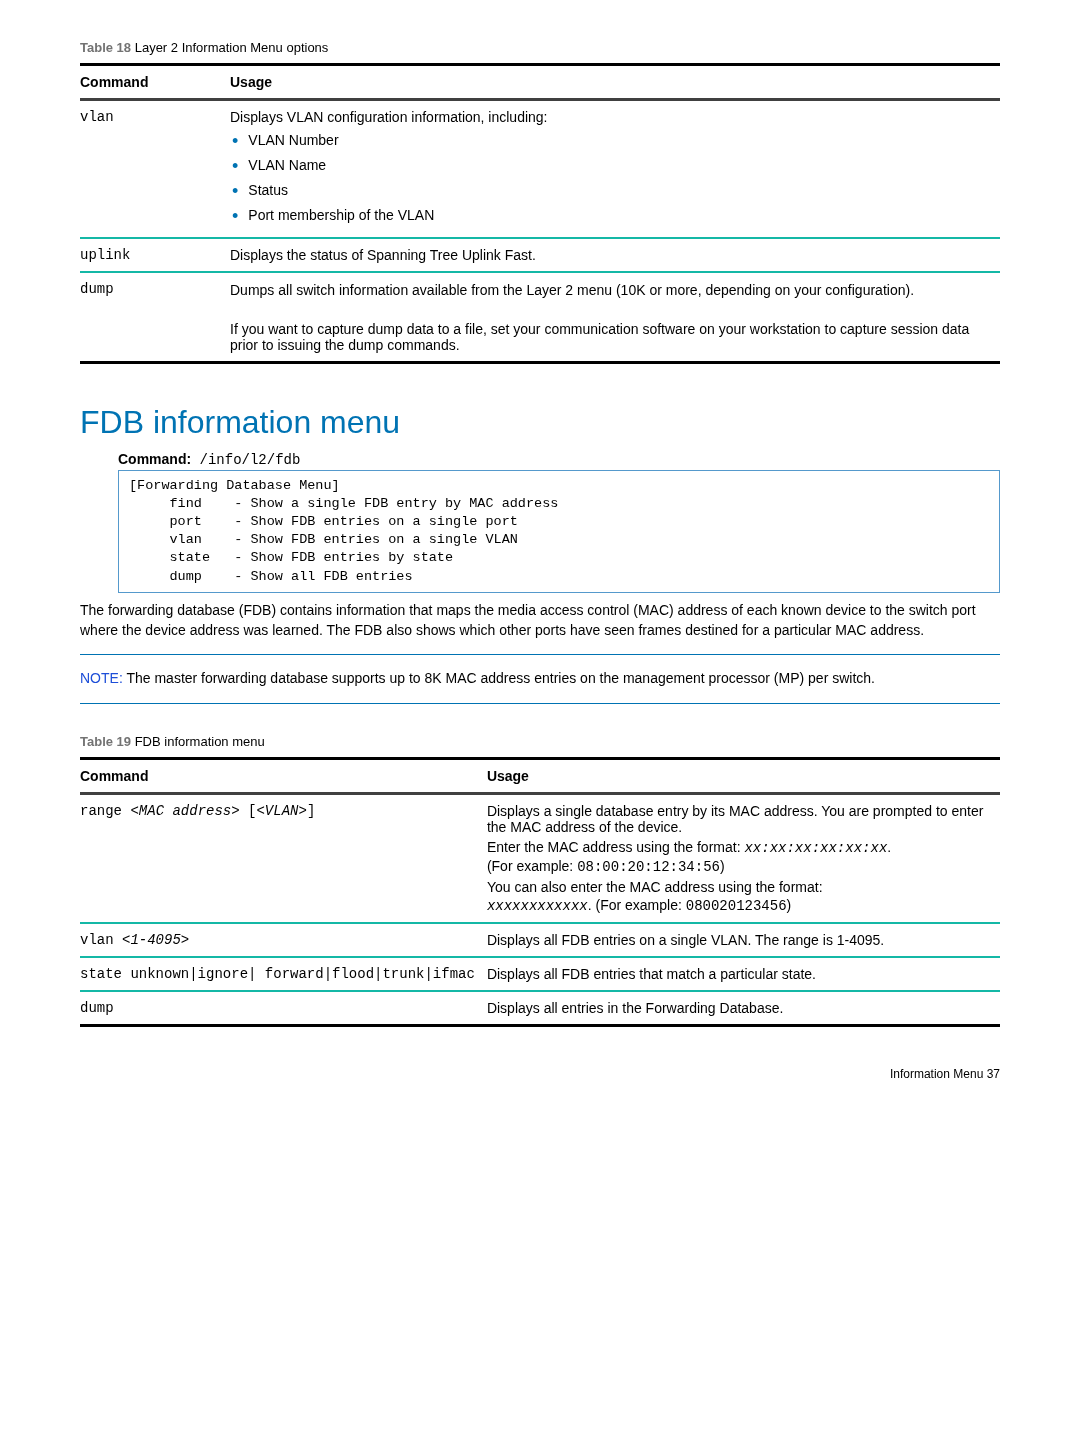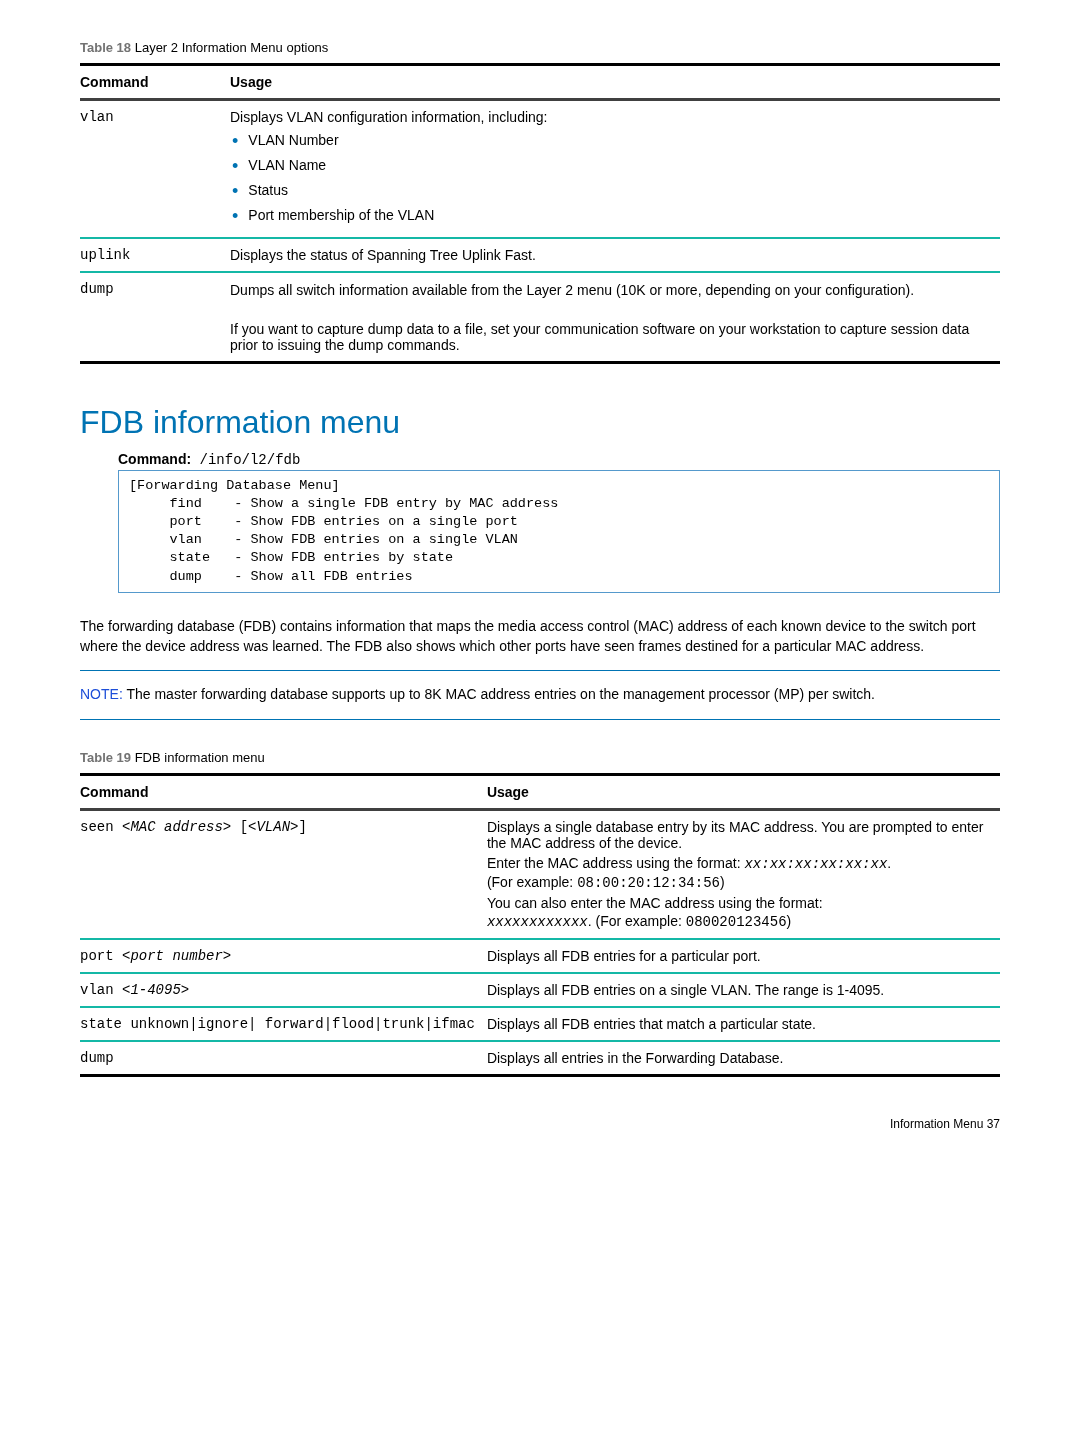--- a/index.html
+++ b/index.html
@@ -84,21 +84,21 @@
     font-weight: bold;
   }
   .code-block {
     border: 1px solid #5599cc;
     padding: 6px 10px;
     font-family: "Courier New", monospace;
     white-space: pre;
     font-size: 13.5px;
     line-height: 1.35;
     margin-left: 38px;
-    margin-bottom: 24px;
+    margin-bottom: 8px;
     margin-top: 2px;
   }
   p.body {
     margin-bottom: 12px;
     line-height: 1.4;
   }
   .note-sep {
     border: none;
     border-top: 1px solid #0073b3;
     margin: 14px 0;
@@ -185,44 +185,38 @@
 <table class="t19 tight">
   <thead>
     <tr>
       <th>Command</th>
       <th>Usage</th>
     </tr>
   </thead>
   <tbody>
     <tr>
       <td class="cmd">
-        <span>seen </span><span class="italic-mono">&lt;MAC address&gt;</span><span> [</span><span class="italic-mono">&lt;VLAN&gt;</span><span>]</span>
+        <span>range </span><span class="italic-mono">&lt;MAC address&gt;</span><span> [</span><span class="italic-mono">&lt;VLAN&gt;</span><span>]</span>
       </td>
       <td>
         <p style="margin-bottom:4px">Displays a single database entry by its MAC address. You are prompted to enter the MAC address of the device.</p>
         <p style="margin-bottom:2px">
           <span>Enter the MAC address using the format: </span><span class="italic-mono">xx:xx:xx:xx:xx:xx</span><span>.</span>
         </p>
         <p style="margin-bottom:4px">
           <span>(For example: </span><span class="mono">08:00:20:12:34:56</span><span>)</span>
         </p>
         <p style="margin-bottom:2px">You can also enter the MAC address using the format: </p>
         <p>
           <span class="italic-mono">xxxxxxxxxxxx</span><span>. (For example: </span><span class="mono">080020123456</span><span>)</span>
         </p>
       </td>
     </tr>
     <tr>
       <td class="cmd">
-        <span>port </span><span class="italic-mono">&lt;port number&gt;</span>
-      </td>
-      <td>Displays all FDB entries for a particular port.</td>
-    </tr>
-    <tr>
-      <td class="cmd">
         <span>vlan </span><span class="italic-mono">&lt;1-4095&gt;</span>
       </td>
       <td>Displays all FDB entries on a single VLAN. The range is 1-4095.</td>
     </tr>
     <tr>
       <td class="cmd">state unknown|ignore| forward|flood|trunk|ifmac</td>
       <td>Displays all FDB entries that match a particular state.</td>
     </tr>
     <tr>
       <td class="cmd">dump</td>

